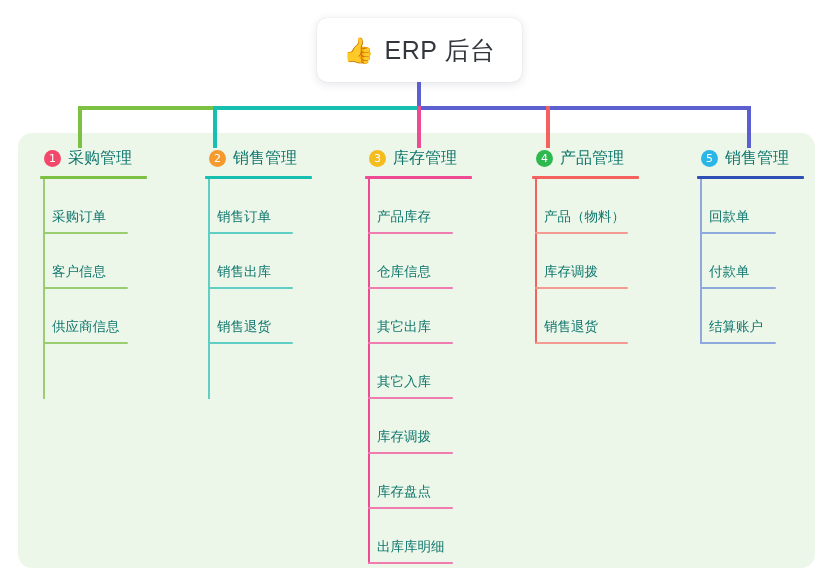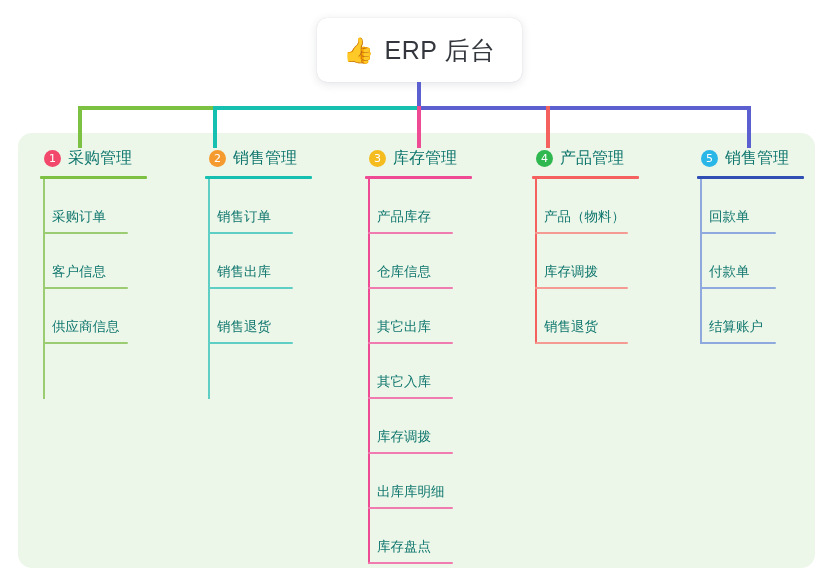--- a/index.html
+++ b/index.html
@@ -235,25 +235,25 @@
         </div>
         <div class="leaf">
           <span class="leaf-label">其它入库</span>
           <div class="leaf-rule" style="background: rgb(240, 123, 176); width: 85px;"></div>
         </div>
         <div class="leaf">
           <span class="leaf-label">库存调拨</span>
           <div class="leaf-rule" style="background: rgb(240, 123, 176); width: 85px;"></div>
         </div>
         <div class="leaf">
+          <span class="leaf-label">库存盘点</span>
+          <div class="leaf-rule" style="background: rgb(240, 123, 176); width: 85px;"></div>
+        </div>
+        <div class="leaf">
           <span class="leaf-label">出库库明细</span>
-          <div class="leaf-rule" style="background: rgb(240, 123, 176); width: 85px;"></div>
-        </div>
-        <div class="leaf">
-          <span class="leaf-label">库存盘点</span>
           <div class="leaf-rule" style="background: rgb(240, 123, 176); width: 85px;"></div>
         </div>
       </div>
     </div>
     <div class="column" style="left: 532px;">
       <div class="col-head">
         <span class="badge" style="background: rgb(47, 184, 79);">4</span>
         <span class="col-title">产品管理</span>
       </div>
       <div class="head-rule" style="background: rgb(244, 97, 94); width: 107px;"></div>

